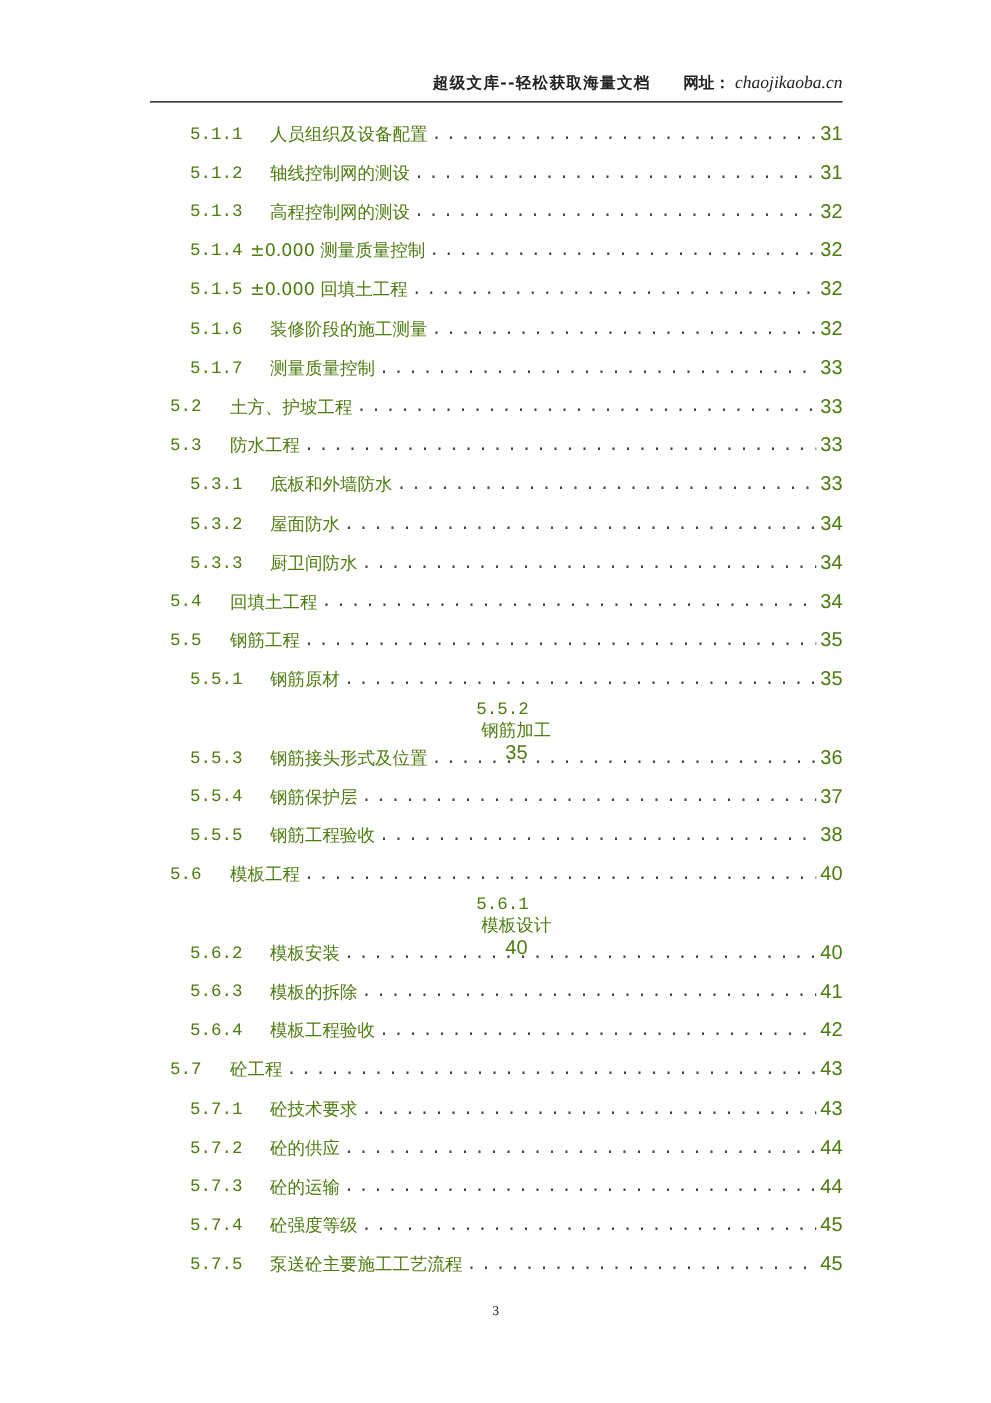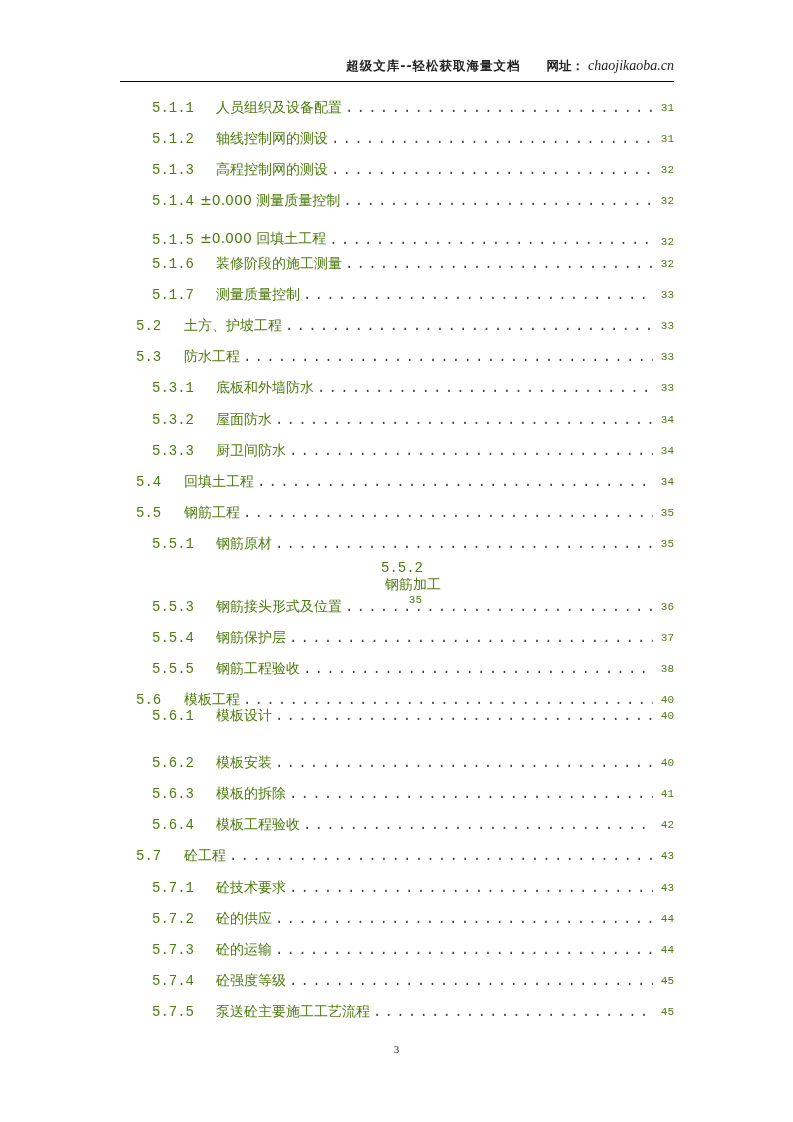--- a/index.html
+++ b/index.html
@@ -18,21 +18,21 @@
   .toc-row.lvl2 { left: 136px; width: 538px; }
   .toc-row.lvl3 { left: 152px; width: 522px; }
   .num { font-family: "Liberation Mono", monospace; font-size: 14px; flex: none; }
   .lvl2 .num { width: 48px; }
   .lvl3 .num { width: 64px; }
   .lvl3 .num.tight { width: 48px; }
   .title { flex: none; white-space: nowrap; font-family: "DejaVu Sans", sans-serif; font-size: 14px; }
   .leader { flex: 1; overflow: hidden; white-space: nowrap; margin: 0 3px;
             font-family: "Liberation Mono", monospace; font-size: 14px; letter-spacing: 1.3px; color: #444; }
   .leader::before { content: ". . . . . . . . . . . . . . . . . . . . . . . . . . . . . . . . . . . . . . . . . . . . . . . . . . . . . . . . . . . . . . . . . . . . . . . . . . . . . . . . . . . . . . . . . . . . . . . . "; letter-spacing: -2.6px; }
-  .page { flex: none; font-family: Liberation Mono, monospace; font-size: 11px; text-align: right; min-width: 18px; }
+  .page { flex: none; font-family: Liberation Sans, sans-serif; font-size: 16px; text-align: right; min-width: 18px; }
 
   .footer-page { position: absolute; top: 1043px; left: 0; width: 793px; text-align: center;
                  font-family: "Liberation Serif", serif; font-size: 11px; color: #222; }
 </style>
 </head>
 <body>
 
 <div class="header">
   <div class="header-text">
     <span class="header-brand">超级文库--轻松获取海量文档</span>
@@ -60,21 +60,21 @@
       <span class="title">高程控制网的测设</span>
       <span class="leader"></span>
       <span class="page">32</span>
     </div>
     <div class="toc-row lvl3" style="top: 93.6px;">
       <span class="num tight">5.1.4</span>
       <span class="title">±0.000 测量质量控制</span>
       <span class="leader"></span>
       <span class="page">32</span>
     </div>
-    <div class="toc-row lvl3" style="top: 124.8px; align-items: flex-end;">
+    <div class="toc-row lvl3" style="top: 124.8px;">
       <span class="num tight">5.1.5</span>
       <span class="title">±0.000 回填土工程</span>
       <span class="leader"></span>
       <span class="page">32</span>
     </div>
     <div class="toc-row lvl3" style="top: 156px;">
       <span class="num">5.1.6</span>
       <span class="title">装修阶段的施工测量</span>
       <span class="leader"></span>
       <span class="page">32</span>
@@ -156,21 +156,21 @@
       <span class="title">钢筋工程验收</span>
       <span class="leader"></span>
       <span class="page">38</span>
     </div>
     <div class="toc-row lvl2" style="top: 592.8px;">
       <span class="num">5.6</span>
       <span class="title">模板工程</span>
       <span class="leader"></span>
       <span class="page">40</span>
     </div>
-    <div class="toc-row lvl3" style="top: 608px;">
+    <div class="toc-row lvl3" style="top: 624px; flex-direction: column;">
       <span class="num">5.6.1</span>
       <span class="title">模板设计</span>
       <span class="leader"></span>
       <span class="page">40</span>
     </div>
     <div class="toc-row lvl3" style="top: 655.2px;">
       <span class="num">5.6.2</span>
       <span class="title">模板安装</span>
       <span class="leader"></span>
       <span class="page">40</span>

